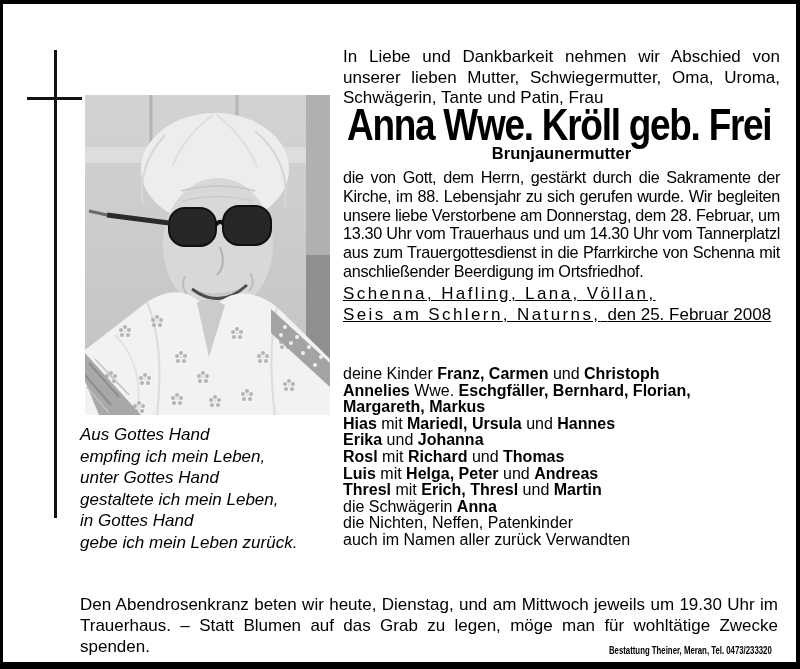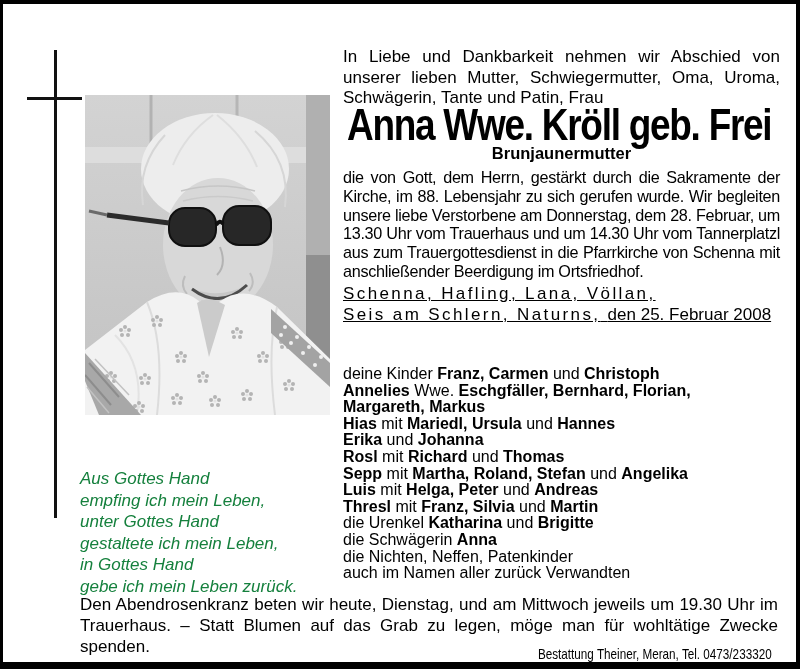--- a/index.html
+++ b/index.html
@@ -14,38 +14,38 @@
     color:#000;
     overflow:hidden;
   }
   .abs{position:absolute;}
   
   .cross-v{left:51px;top:46px;width:3px;height:468px;background:#121212;}
   .cross-h{left:24px;top:93px;width:55px;height:3px;background:#121212;}
   
   .photo{left:82px;top:91px;width:245px;height:320px;overflow:hidden;}
   
-  .poem{left:77px;top:420px;width:250px;font-size:17px;line-height:21.5px;font-style:italic;white-space:pre-line;color:#15803d;margin-top:44px;}
+  .poem{left:77px;top:420px;width:250px;font-size:17px;line-height:21.5px;font-style:italic;white-space:pre-line;color:#000000;}
   
   .col{left:340px;width:437px;}
   .intro{top:26px;font-size:17px;line-height:20.5px;text-align:justify;}
   .name{top:94px;font-size:44px;font-weight:bold;line-height:46px;white-space:nowrap;}
   .name .scale{display:inline-block;transform:scaleX(0.84);transform-origin:left center;letter-spacing:-1.5px;}
   .housename{top:140px;font-size:16.5px;font-weight:bold;text-align:center;}
   .announce{top:164px;font-size:16.2px;line-height:18.8px;text-align:justify;letter-spacing:-0.3px;}
   .places{top:279px;font-size:17px;line-height:21px;letter-spacing:2.4px;text-decoration:underline;}
   .places .nodate{letter-spacing:2.4px;}
   .places .date{letter-spacing:0;}
   .trauer{top:340px;font-size:16.5px;}
   .family{top:362px;font-size:16px;line-height:16.6px;}
   .fam-line{white-space:nowrap;}
   .b{font-weight:bold;}
   
   .closing{left:77px;top:590px;width:698px;font-size:17px;line-height:21px;text-align:justify;}
-  .credit{top:641px;right:24px;font-size:15px;white-space:nowrap;}
+  .credit{top:641px;right:24px;font-size:10px;white-space:nowrap;font-weight:bold;}
   .credit .scale{display:inline-block;transform:scaleX(0.78);transform-origin:right center;}
 </style>
 </head>
 <body>
 
 <div class="sheet">
 
   <div>
     <div class="abs cross-v"></div>
     <div class="abs cross-h"></div>
@@ -158,24 +158,22 @@
   </div>
 
 
   <div class="abs col family">
       <div class="fam-line"><span>deine Kinder </span><span class="b">Franz, Carmen</span><span> und </span><span class="b">Christoph</span></div>
       <div class="fam-line"><span class="b">Annelies</span><span> Wwe. </span><span class="b">Eschgfäller, Bernhard, Florian,</span></div>
       <div class="fam-line"><span class="b">Margareth, Markus</span></div>
       <div class="fam-line"><span class="b">Hias</span><span> mit </span><span class="b">Mariedl, Ursula</span><span> und </span><span class="b">Hannes</span></div>
       <div class="fam-line"><span class="b">Erika</span><span> und </span><span class="b">Johanna</span></div>
       <div class="fam-line"><span class="b">Rosl</span><span> mit </span><span class="b">Richard</span><span> und </span><span class="b">Thomas</span></div>
-      <div class="fam-line"><span class="b">Sepp</span><span> mit </span><span class="b">Martha, Roland, Stefan</span><span> und </span><span class="b">Angelika</span></div>
       <div class="fam-line"><span class="b">Luis</span><span> mit </span><span class="b">Helga, Peter</span><span> und </span><span class="b">Andreas</span></div>
-      <div class="fam-line"><span class="b">Thresl</span><span> mit </span><span class="b">Franz, Silvia</span><span> und </span><span class="b">Martin</span></div>
-      <div class="fam-line"><span>die Urenkel </span><span class="b">Katharina</span><span> und </span><span class="b">Brigitte</span></div>
+      <div class="fam-line"><span class="b">Thresl</span><span> mit </span><span class="b">Erich, Thresl</span><span> und </span><span class="b">Martin</span></div>
       <div class="fam-line"><span>die Schwägerin </span><span class="b">Anna</span></div>
       <div class="fam-line"><span>die Nichten, Neffen, Patenkinder</span></div>
       <div class="fam-line"><span>auch im Namen aller zurück Verwandten</span></div>
     </div>
 
   <p class="abs closing" style="margin:0;">Den Abendrosenkranz beten wir heute, Dienstag, und am Mittwoch jeweils um 19.30 Uhr im Trauerhaus. – Statt Blumen auf das Grab zu legen, möge man für wohltätige Zwecke spenden.</p>
 
   <div class="abs credit"><span class="scale">Bestattung Theiner, Meran, Tel. 0473/233320</span></div>
 
 </div>

